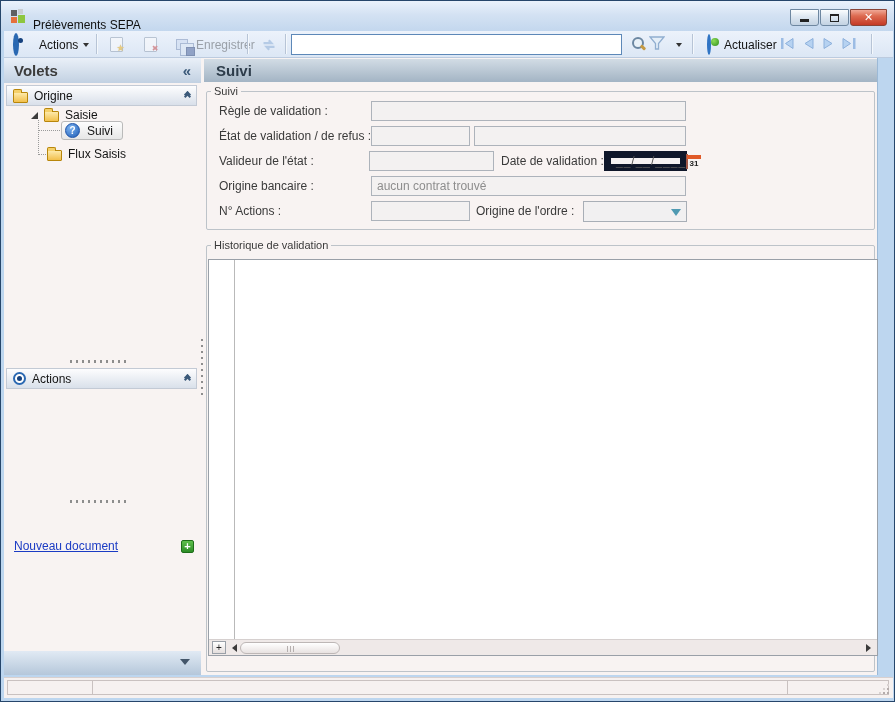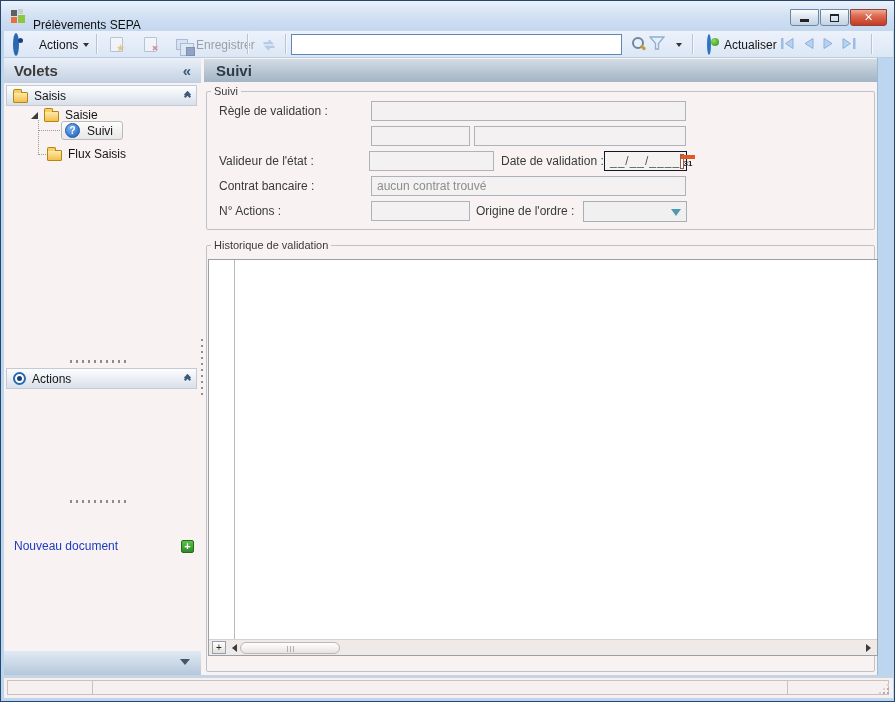--- a/index.html
+++ b/index.html
@@ -102,21 +102,21 @@
     background:linear-gradient(#d2dce5,#a3b4c4); display:flex; align-items:center; padding-left:12px; }
   .main-title { font-size:15px; font-weight:bold; color:#2d3c4a; }
   fieldset.group { position:absolute; border:1px solid #bdc3c9; border-radius:2px; background:transparent; }
   fieldset.group legend { font-size:11px; color:#3a3a3a; padding:0 3px; margin-left:4px; }
   .g1 { left:2px; top:27px; width:669px; height:145px; }
   .g2 { left:2px; top:181px; width:669px; height:433px; }
   .frow { position:absolute; height:20px; display:flex; align-items:center; }
   .flabel { font-size:12px; color:#3a3a3a; }
   .tinput { border:1px solid #adb3bb; background:#f3f1f1; height:20px; font-size:12px; color:#8d8d8d;
     display:flex; align-items:center; padding:0 5px; }
-  .datebox { border:1px solid #0f172a; background:#f5f2f2; height:20px; display:flex; align-items:center; padding:0 2px 0 5px; }
+  .datebox { border:7px solid #0f172a; background:#f5f2f2; height:20px; display:flex; align-items:center; padding:0 2px 0 5px; }
   .datemask { font-size:12px; color:#555; letter-spacing:1px; flex:1; }
   .icon-cal { position:relative; width:16px; height:15px; background:#fdfdfd; border:1px solid #a05848; }
   .icon-cal::before { content:""; position:absolute; left:0; top:0; width:14px; height:4px; background:#e05a28; }
   .cal-day { position:absolute; left:0; top:4px; width:14px; text-align:center; font-size:8px; font-weight:bold; color:#222; line-height:10px; }
   .ddbox { border:1px solid #a8aeb6; background:#f1f0f1; height:21px; display:flex; align-items:center; }
   .ddbox .val { flex:1; font-size:12px; padding:0 4px; color:#555; }
   .dd-chev { width:0; height:0; border:5px solid transparent; border-top:7px solid #4f9ab2; margin:6px 5px 0 0; }
 
   
   .htable { position:absolute; left:4px; top:201px; width:670px; height:397px; background:#fff; border:1px solid #9aa0a8; }
@@ -233,21 +233,21 @@
   <div class="right-frame"></div>
 
   <div class="sidebar">
     <div class="volets-hdr">
       <span class="volets-title">Volets</span>
       <span class="chev-left">«</span>
     </div>
 
     <div class="sec-hdr" style="top:27px;">
       <span class="icon-folder"></span>
-      <span class="sec-label">Saisis</span>
+      <span class="sec-label">Origine</span>
       <span class="chev2">
           <i></i>
           <i></i>
         </span>
     </div>
 
     <div class="tree">
       <span class="dot-v" style="left:17px; top:14px; height:35px;"></span>
       <span class="dot-h" style="left:17px; top:24px; width:24px;"></span>
       <span class="dot-h" style="left:17px; top:48px; width:10px;"></span>
@@ -275,21 +275,21 @@
       <span class="chev2">
           <i></i>
           <i></i>
         </span>
     </div>
 
     <span class="split-dots-h" style="left:66px; top:442px;"></span>
 
 
     <div style="position:absolute; left:10px; top:481px; width:180px; display:flex; align-items:center;">
-      <span class="link-blue" style="flex:1;">Nouveau document</span>
+      <span class="link-blue" style="flex:1;text-decoration:underline;">Nouveau document</span>
       <span class="btn-plus">+</span>
     </div>
 
     <div class="side-bottom">
       <span class="tri-dn" style="position:absolute; left:176px; top:8px;"></span>
     </div>
   </div>
 
   <span class="vsplit-dots"></span>
 
@@ -300,39 +300,42 @@
 
     <fieldset class="group g1">
       <legend>Suivi</legend>
     </fieldset>
 
     <div class="frow" style="left:15px; top:43px;">
         <span class="flabel">Règle de validation :</span>
       </div>
     <div class="tinput" style="position:absolute; left:167px; top:43px; width:315px;"></div>
 
+    <div class="frow" style="left:15px; top:68px;">
+        <span class="flabel">État de validation / de refus :</span>
+      </div>
     <div class="tinput" style="position:absolute; left:167px; top:68px; width:99px;"></div>
     <div class="tinput" style="position:absolute; left:270px; top:68px; width:212px;"></div>
 
     <div class="frow" style="left:15px; top:93px;">
         <span class="flabel">Valideur de l'état :</span>
       </div>
     <div class="tinput" style="position:absolute; left:165px; top:93px; width:125px;"></div>
     <div class="frow" style="left:297px; top:93px;">
         <span class="flabel">Date de validation :</span>
       </div>
     <div class="datebox" style="position:absolute; left:400px; top:93px; width:83px;">
       <span class="datemask">__/__/____</span>
       <span class="icon-cal">
           <span class="cal-day">31</span>
         </span>
     </div>
 
     <div class="frow" style="left:15px; top:118px;">
-        <span class="flabel">Contrat bancaire :</span>
+        <span class="flabel">Origine bancaire :</span>
       </div>
     <div class="tinput" style="position:absolute; left:167px; top:118px; width:315px;">
         <span>aucun contrat trouvé</span>
       </div>
 
     <div class="frow" style="left:15px; top:143px;">
         <span class="flabel">N° Actions :</span>
       </div>
     <div class="tinput" style="position:absolute; left:167px; top:143px; width:99px;"></div>
     <div class="frow" style="left:272px; top:143px;">

